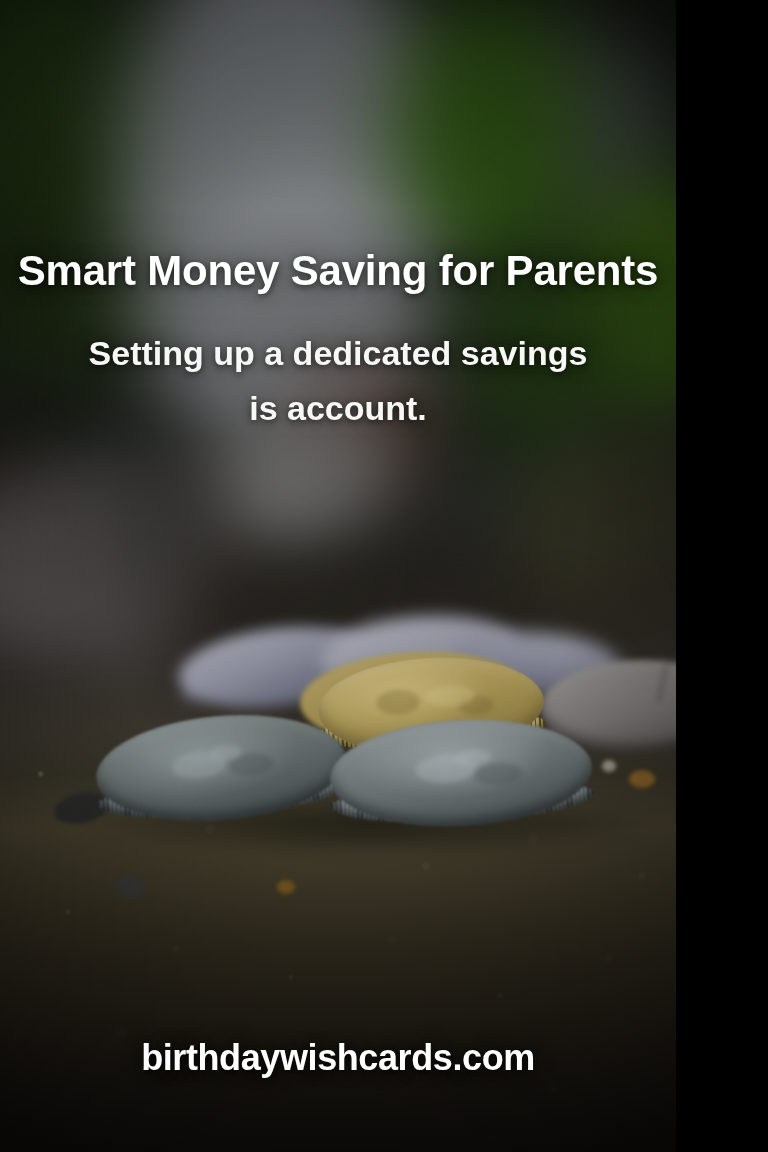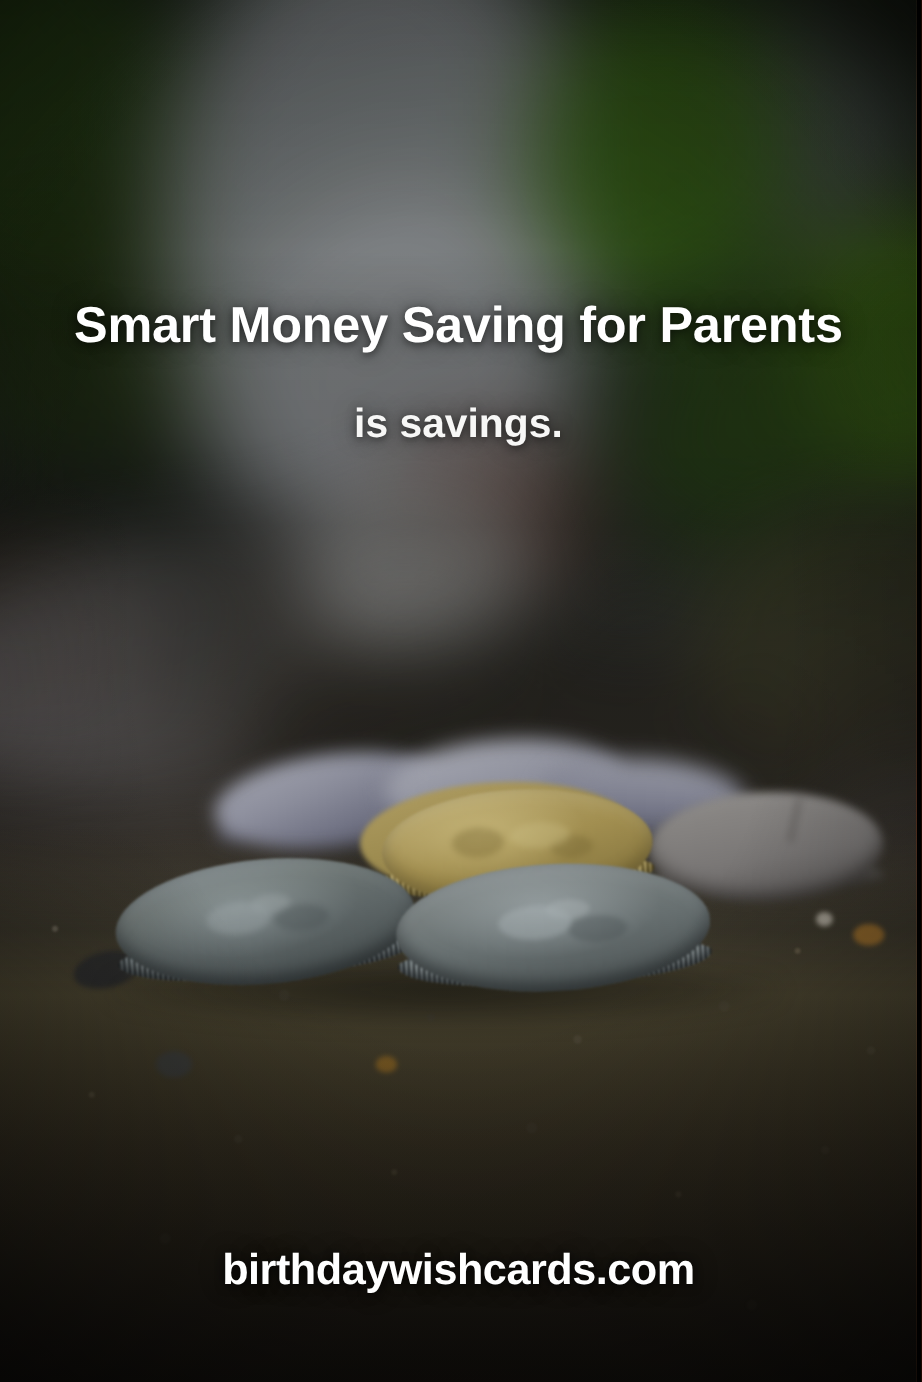--- a/index.html
+++ b/index.html
@@ -6,21 +6,21 @@
     margin: 0;
     padding: 0;
     background: #000;
   }
   body {
     font-family: "Liberation Sans", sans-serif;
   }
 
   .poster {
     position: relative;
-    width: 764px;
+    width: 676px;
     height: 1152px;
     overflow: hidden;
     background: #c2410c;
   }
 
   
   .photo {
     position: absolute;
     inset: 0;
     overflow: hidden;
@@ -553,20 +553,21 @@
 
     <div class="scrim"></div>
     <div class="vignette"></div>
   </div>
 
   <div class="text-layer">
 
     <div class="headline">Smart Money Saving for Parents</div>
 
     <div class="subhead">
-      <span class="line">is savings.</span>
+      <span class="line">Setting up a dedicated savings</span>
+      <span class="line">is account.</span>
     </div>
 
     <div class="watermark">birthdaywishcards.com</div>
 
   </div>
 
 </div>
 
 </body></html>

